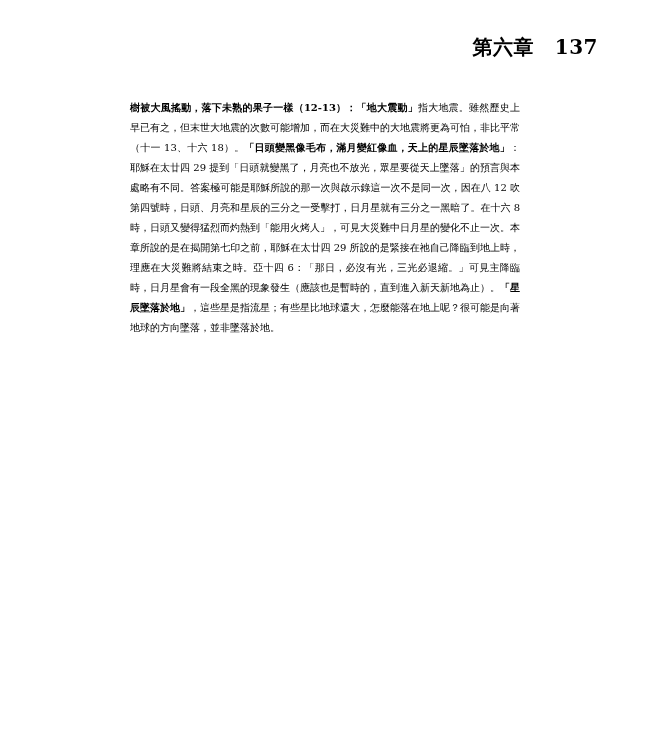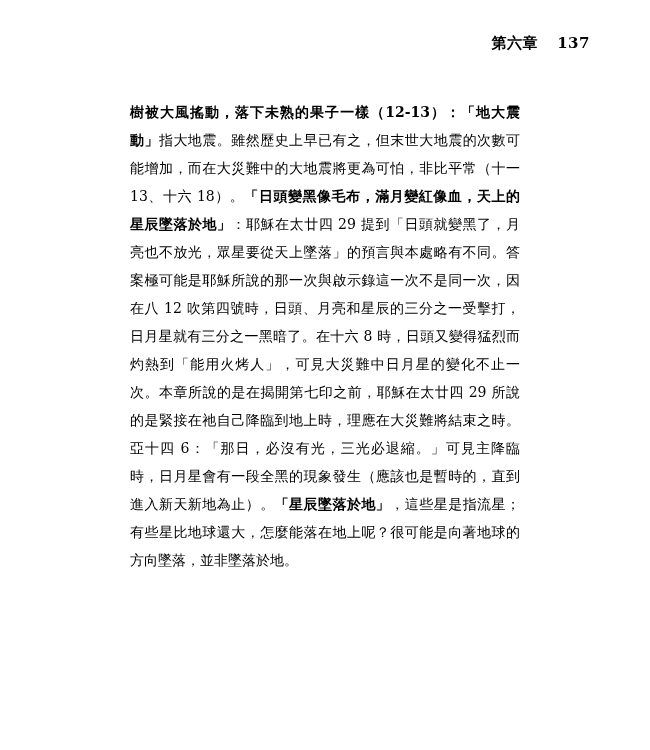--- a/index.html
+++ b/index.html
@@ -16,40 +16,40 @@
   }
   .page {
     position: relative;
     width: 650px;
     height: 750px;
     box-sizing: border-box;
   }
   .header {
     position: absolute;
     top: 34px;
-    right: 60px;
-    font-size: 15px;
+    right: 52px;
+    font-size: 20px;
     letter-spacing: 0.5px;
     white-space: nowrap;
   }
   .header .chapter {
     font-family: "DejaVu Serif", "Liberation Serif", serif;
     font-weight: 600;
   }
   .header .pagenum {
     margin-left: 14px;
     font-family: "DejaVu Serif", "Liberation Serif", serif;
     font-weight: 600;
   }
   .body-text {
     position: absolute;
     top: 98px;
     left: 130px;
     width: 390px;
-    font-size: 14px;
+    font-size: 10px;
     line-height: 2.0;
     text-align: justify;
     text-justify: inter-ideograph;
   }
   .para {
     margin: 0;
     padding: 0;
   }
   .para + .para {
     margin-top: 2px;

